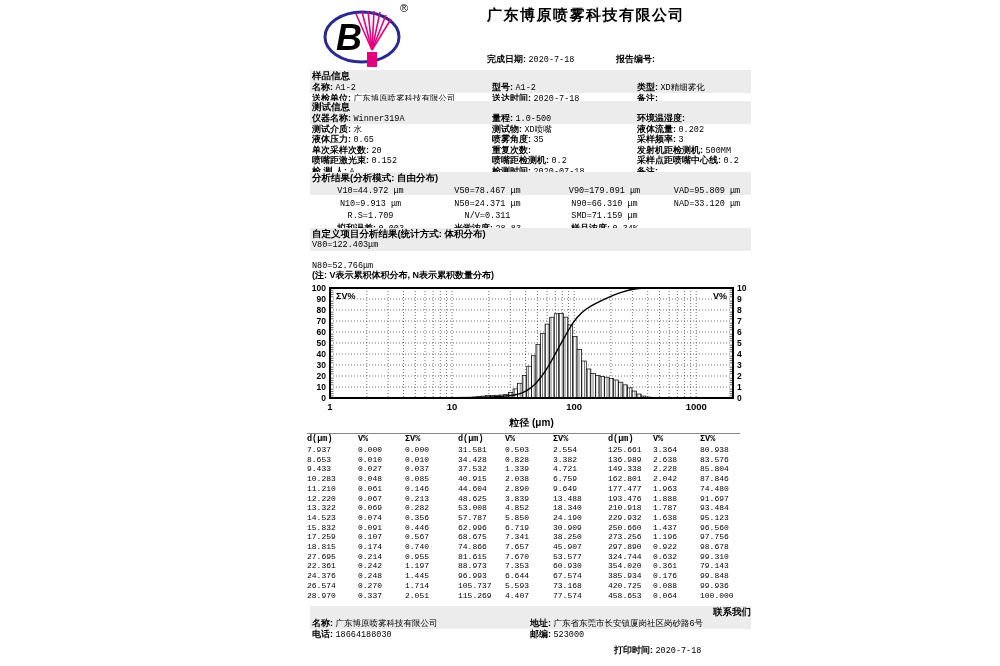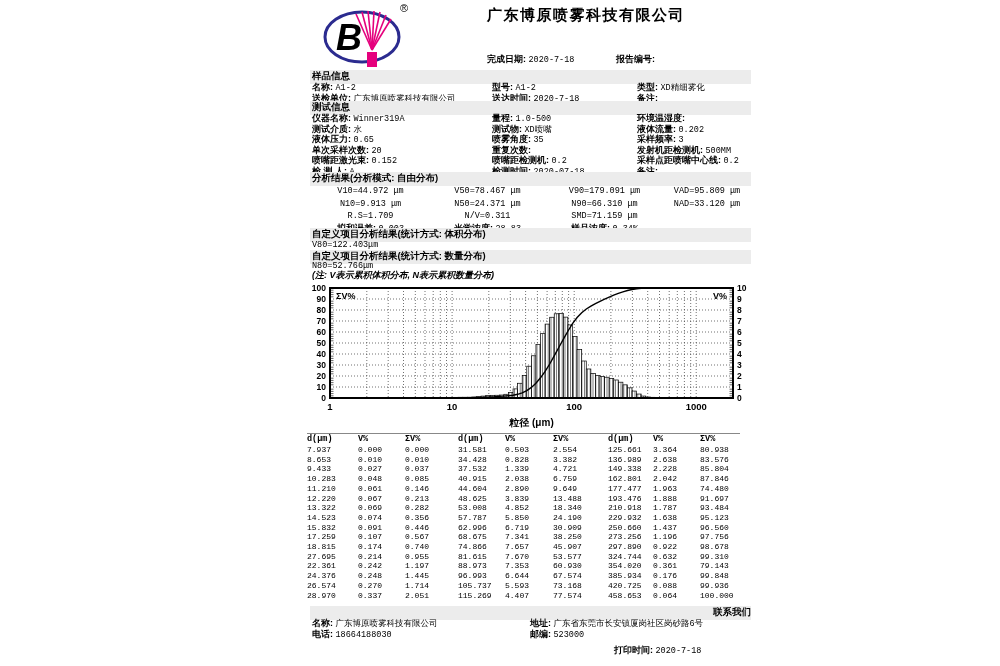--- a/index.html
+++ b/index.html
@@ -1,27 +1,27 @@
 <!DOCTYPE html>
 <html><head>
 <meta charset="utf-8">
 <style>
   html,body{margin:0;padding:0;background:#fff;}
   .page{position:relative;width:1000px;height:666px;background:#fff;overflow:hidden;
         font-family:"Liberation Sans","DejaVu Sans",sans-serif;color:#000;}
   .title{position:absolute;left:487px;top:6px;font-size:15px;font-weight:bold;letter-spacing:1.5px;}
   .hdr-meta{position:absolute;top:53px;font-size:9px;}
   .hdr-meta .lbl{font-weight:bold;}
-  .secbar{position:absolute;left:310px;width:441px;height:14px;background:#ececec;
+  .secbar{position:absolute;left:310px;width:441px;height:23px;background:#ececec;
           font-weight:bold;font-size:9.5px;line-height:12px;padding-left:2px;box-sizing:border-box;}
   .grid{position:absolute;display:grid;font-size:9px;white-space:nowrap;}
   .grid .lbl{font-weight:bold;}
   .val{font-family:"Liberation Mono","DejaVu Sans Mono",monospace;font-size:8.5px;}
   .mono-line{position:absolute;font-family:"Liberation Mono","DejaVu Sans Mono",monospace;font-size:8.5px;}
-  .note-line{position:absolute;font-size:9px;font-weight:bold;font-style:italic;}
+  .note-line{position:absolute;font-size:9px;font-weight:bold;}
   #dist-table{position:absolute;left:307px;top:433px;display:grid;
               grid-template-columns:51px 47px 53px 47px 48px 55px 45px 47px 40px;
               font-family:"Liberation Mono","DejaVu Sans Mono",monospace;font-size:8px;line-height:9.7px;
               border-top:1px solid #888;padding-top:0;}
   #dist-table .hd{font-weight:bold;font-size:8.5px;line-height:11px;}
   svg text{font-family:"Liberation Sans","DejaVu Sans",sans-serif;fill:#000;}
   .print-line{position:absolute;left:614px;top:644px;font-size:9px;}
   .print-line .lbl{font-weight:bold;}
 </style>
 </head>
@@ -103,21 +103,20 @@
       <div><span class="val"></span></div>
       <div><span class="lbl">拟和误差: </span><span class="val">0.003</span></div>
       <div><span class="lbl">光学浓度: </span><span class="val">28.83</span></div>
       <div><span class="lbl">样品浓度: </span><span class="val">0.34%</span></div>
       <div><span class="val"></span></div>
     </div>
 
   <div class="secbar" style="top:228px;">自定义项目分析结果(统计方式: 体积分布)</div>
   <div class="mono-line" style="left:312px;top:240px;">V80=122.403μm</div>
 
-  <div class="secbar" style="top:250px;">自定义项目分析结果(统计方式: 数量分布)</div>
   <div class="mono-line" style="left:312px;top:261px;">N80=52.766μm</div>
   <div class="note-line" style="left:312px;top:269px;">(注: V表示累积体积分布, N表示累积数量分布)</div>
 
   <svg id="chart-svg" style="position:absolute;left:292px;top:282px;" width="470" height="152" viewBox="0 0 470 152">
       <defs>
         <pattern id="hatch" width="2.8" height="4" patternUnits="userSpaceOnUse">
           <rect width="2.8" height="4" fill="#fff"></rect>
           <line x1="1.4" y1="0" x2="1.4" y2="4" stroke="#000" stroke-width="0.55"></line>
         </pattern>
       </defs>

